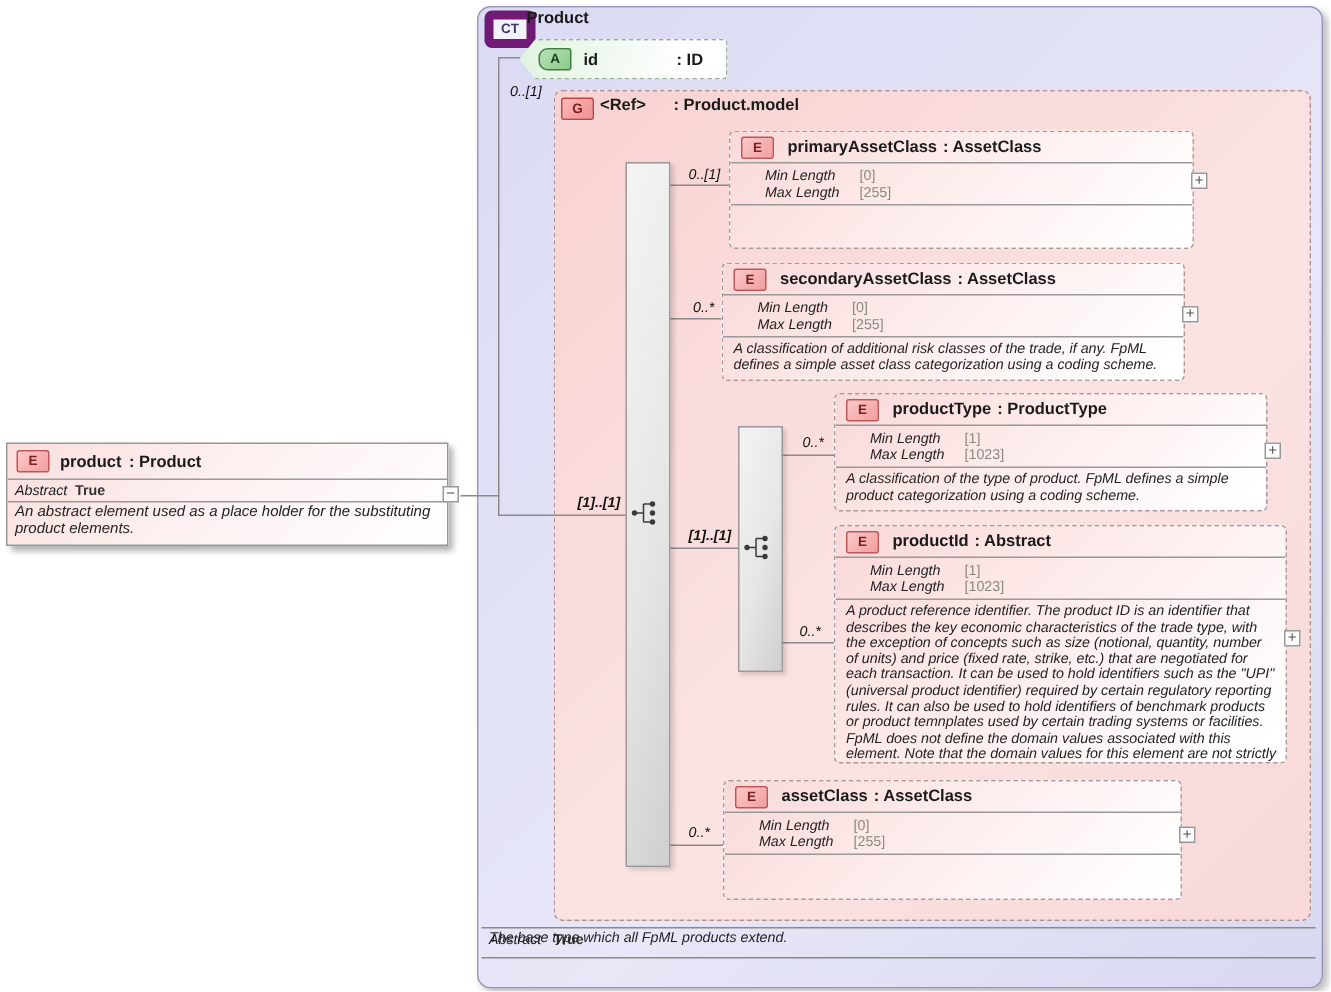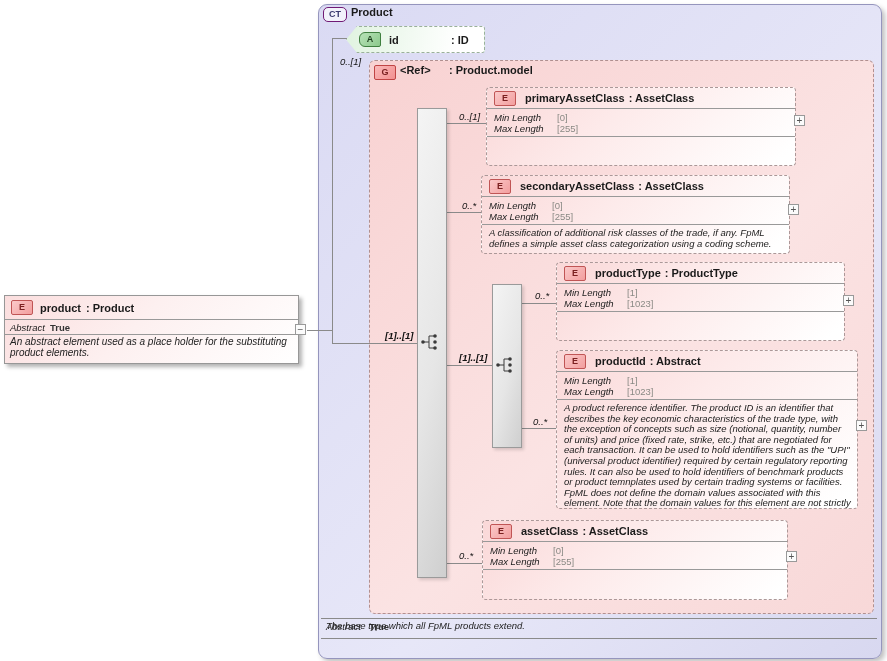--- a/index.html
+++ b/index.html
@@ -7,21 +7,21 @@
           font-family:"Liberation Sans",sans-serif;color:#1a1a1a;overflow:hidden;}
   .hline{position:absolute;height:1px;background:#8a8a8a;}
   .vline{position:absolute;width:1px;background:#8a8a8a;}
 
   
   .ct-box{position:absolute;left:318px;top:4px;width:562px;height:653px;
           background:linear-gradient(135deg,#dadaf3,#e7e7f8 60%,#d8d8f0);
           border:1px solid #9595bd;border-radius:9px;
           box-shadow:3px 3px 5px rgba(0,0,0,.25);}
   .ct-badge{position:absolute;left:323px;top:7px;width:22px;height:13px;
-          background:#f2f2fb;border:1px solid #701a75;border-radius:5px;
+          background:#f2f2fb;border:6px solid #701a75;border-radius:5px;
           font-size:9px;font-weight:bold;color:#3a3a6e;text-align:center;line-height:13px;}
   .ct-title{position:absolute;left:351px;top:6px;font-size:11px;font-weight:bold;}
 
   
   .group-box{position:absolute;left:369px;top:60px;width:503px;height:552px;
           background:linear-gradient(135deg,#f8d2d2,#fbe3e3 55%,#f8d8d8);
           border:1px dashed #b09090;border-radius:6px;}
   .badge{display:inline-block;width:20px;height:13px;border-radius:2px;
           font-size:9px;font-weight:bold;text-align:center;line-height:13px;flex:0 0 auto;}
   .badge-e{background:linear-gradient(135deg,#fbc9c9,#f29e9e);border:1px solid #c05555;color:#7a2020;}
@@ -42,21 +42,21 @@
 
   
   .ebox{position:absolute;background:linear-gradient(135deg,#fad8d8,#fdeaea 40%,#ffffff 95%);
           border:1px dashed #ab9898;border-radius:4px;overflow:hidden;}
   .ebox-header{height:20px;border-bottom:1px solid #999;display:flex;align-items:center;
           padding-left:7px;font-size:11px;font-weight:bold;}
   .ebox-header .ename{margin-left:9px;}
   .ebox-header .etype{margin-left:4px;}
   .facets{padding:3px 0 2px 7px;border-bottom:1px solid #999;}
   .facet-row{font-size:9.5px;line-height:11px;}
-  .facet-label{display:inline-block;width:63px;font-style:italic;color:#222;}
+  .facet-label{display:inline-block;width:63px;font-style:italic;color:#222;margin-left:16px;}
   .facet-value{color:#8a8a85;}
   .ebox-desc{padding:3px 6px 2px 7px;font-size:9.5px;font-style:italic;line-height:10.6px;color:#222;}
 
   
   .seq-bar{position:absolute;width:28px;background:linear-gradient(105deg,#f4f4f4,#e6e6e6 55%,#cfcfcf);
           border:1px solid #9a9a9a;box-shadow:2px 2px 3px rgba(0,0,0,.15);}
   .seq-icon{position:absolute;width:20px;height:20px;}
 
   
   .card-label{position:absolute;font-size:9.5px;font-style:italic;color:#111;white-space:nowrap;}
@@ -181,20 +181,21 @@
   <div class="ebox" style="left:556px;top:262px;width:287px;height:77px;">
     <div class="ebox-header">
       <span class="badge badge-e">E</span>
       <span class="ename">productType</span>
       <span class="etype">: ProductType</span>
     </div>
     <div class="facets">
       <div class="facet-row"><span class="facet-label">Min Length</span><span class="facet-value">[1]</span></div>
       <div class="facet-row"><span class="facet-label">Max Length</span><span class="facet-value">[1023]</span></div>
     </div>
+    <div class="ebox-desc">A classification of the type of product. FpML defines a simple product categorization using a coding scheme.</div>
   </div>
   <div class="pm-btn" style="left:843px;top:295px;">+</div>
 
   <div class="ebox" style="left:556px;top:350px;width:300px;height:157px;">
     <div class="ebox-header">
       <span class="badge badge-e">E</span>
       <span class="ename">productId</span>
       <span class="etype">: Abstract</span>
     </div>
     <div class="facets">

